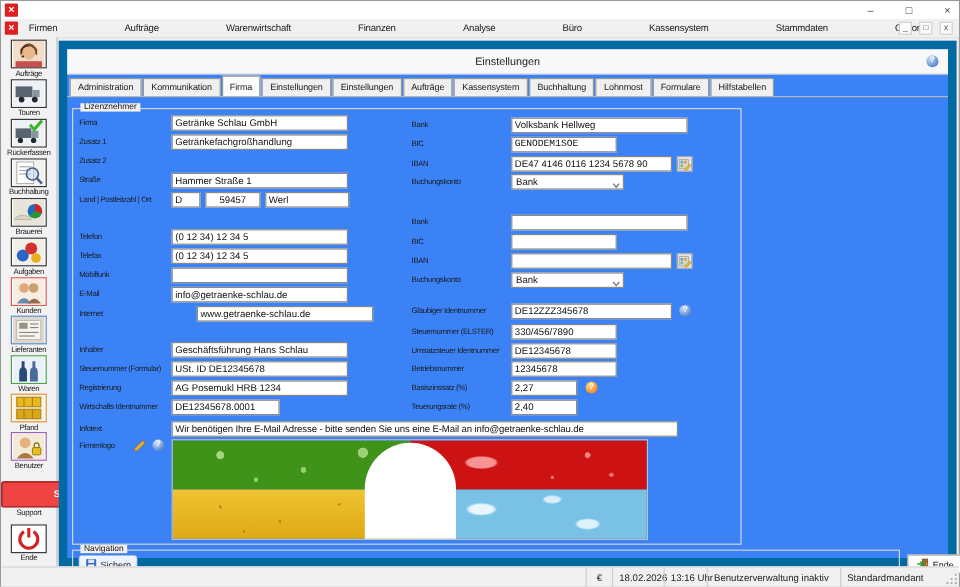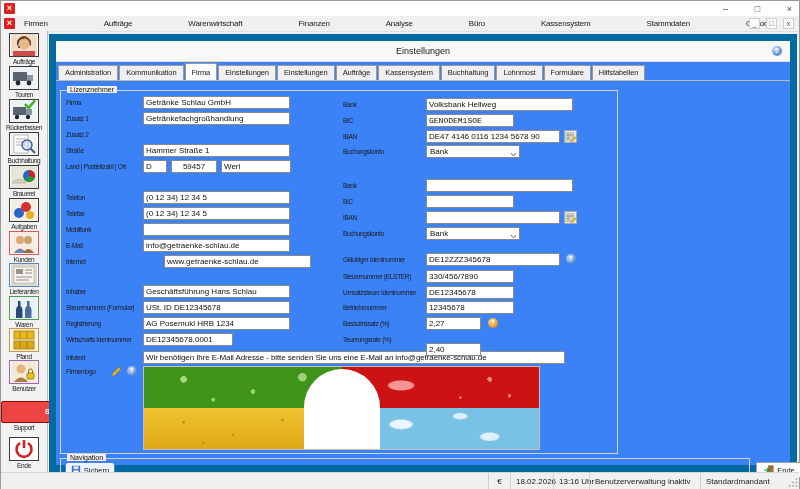--- a/index.html
+++ b/index.html
@@ -434,21 +434,21 @@
     <span class="flbl" style="left:287px;top:232px">Steuernummer (ELSTER)</span>
     <input class="fin" style="left: 370px; top: 229px; width: 88px;" value="330/456/7890">
     <span class="flbl" style="left:287px;top:248px">Umsatzsteuer Identnummer</span>
     <input class="fin" style="left: 370px; top: 245px; width: 88px;" value="DE12345678">
     <span class="flbl" style="left:287px;top:263px">Betriebsnummer</span>
     <input class="fin" style="left: 370px; top: 260px; width: 88px;" value="12345678">
     <span class="flbl" style="left:287px;top:279px">Basiszinssatz (%)</span>
     <input class="fin" style="left: 370px; top: 276px; width: 55px;" value="2,27">
     <span class="help-icon orange-help" style="left:432px;top:277px">?</span>
     <span class="flbl" style="left:287px;top:295px">Teuerungsrate (%)</span>
-    <input class="fin" style="left: 370px; top: 292px; width: 55px; margin-top: 10px;" value="2,40">
+    <input class="fin" style="left: 370px; top: 292px; width: 55px;" value="2,40">
 
     <div class="groupbox" style="left:4px;top:417px;width:688px;height:17px">
       <span class="gb-label">Navigation</span>
     </div>
     <button class="btn-sichern">
       <svg class="btn-ico" viewBox="0 0 12 12">
           <rect x="1" y="1" width="10" height="10" rx="1" fill="#3a6cc8"></rect>
           <rect x="3" y="1.5" width="6" height="3.5" fill="#dce8f8"></rect>
           <rect x="3" y="6.5" width="6" height="4" fill="#fff"></rect>
         </svg>

